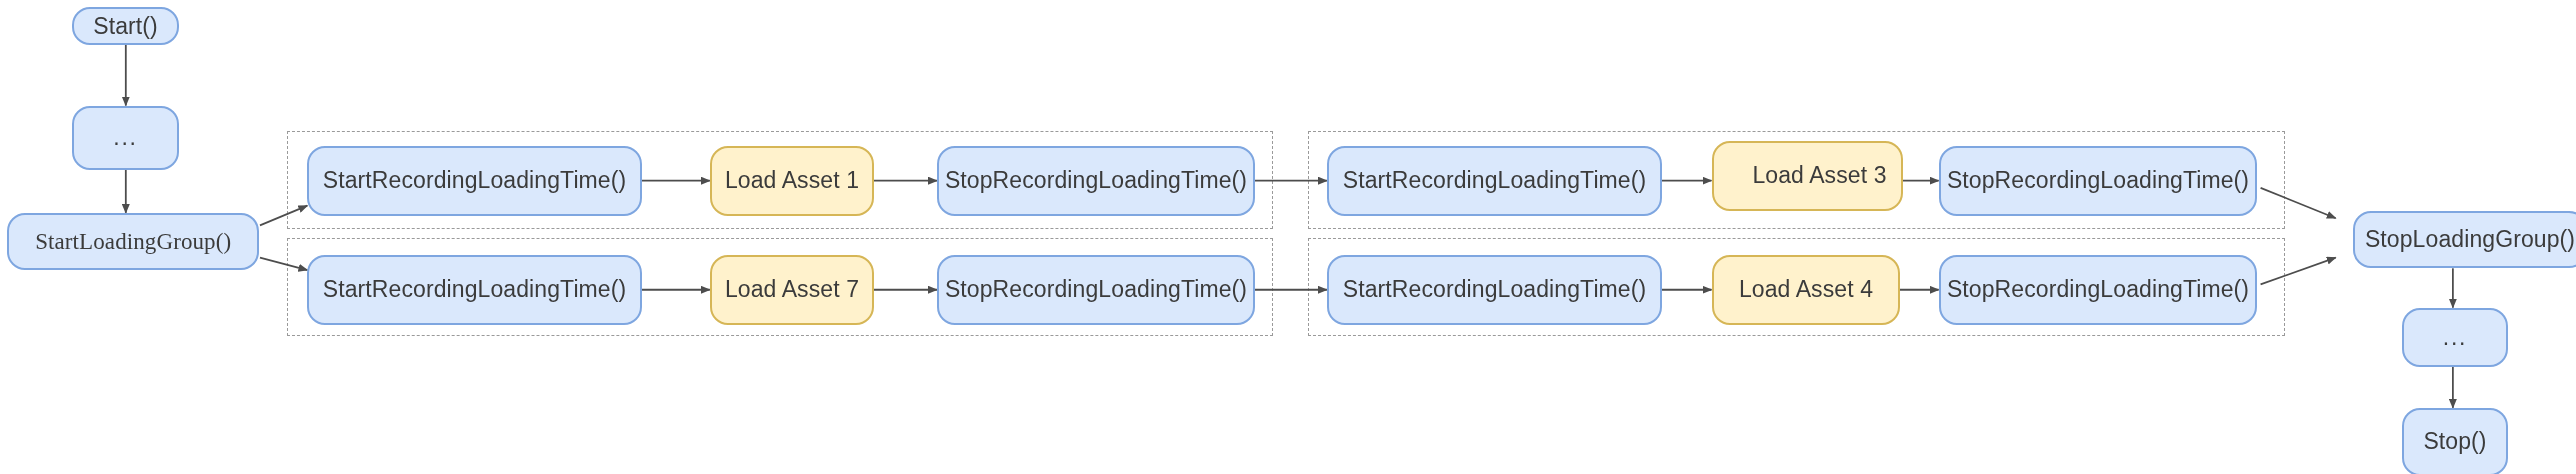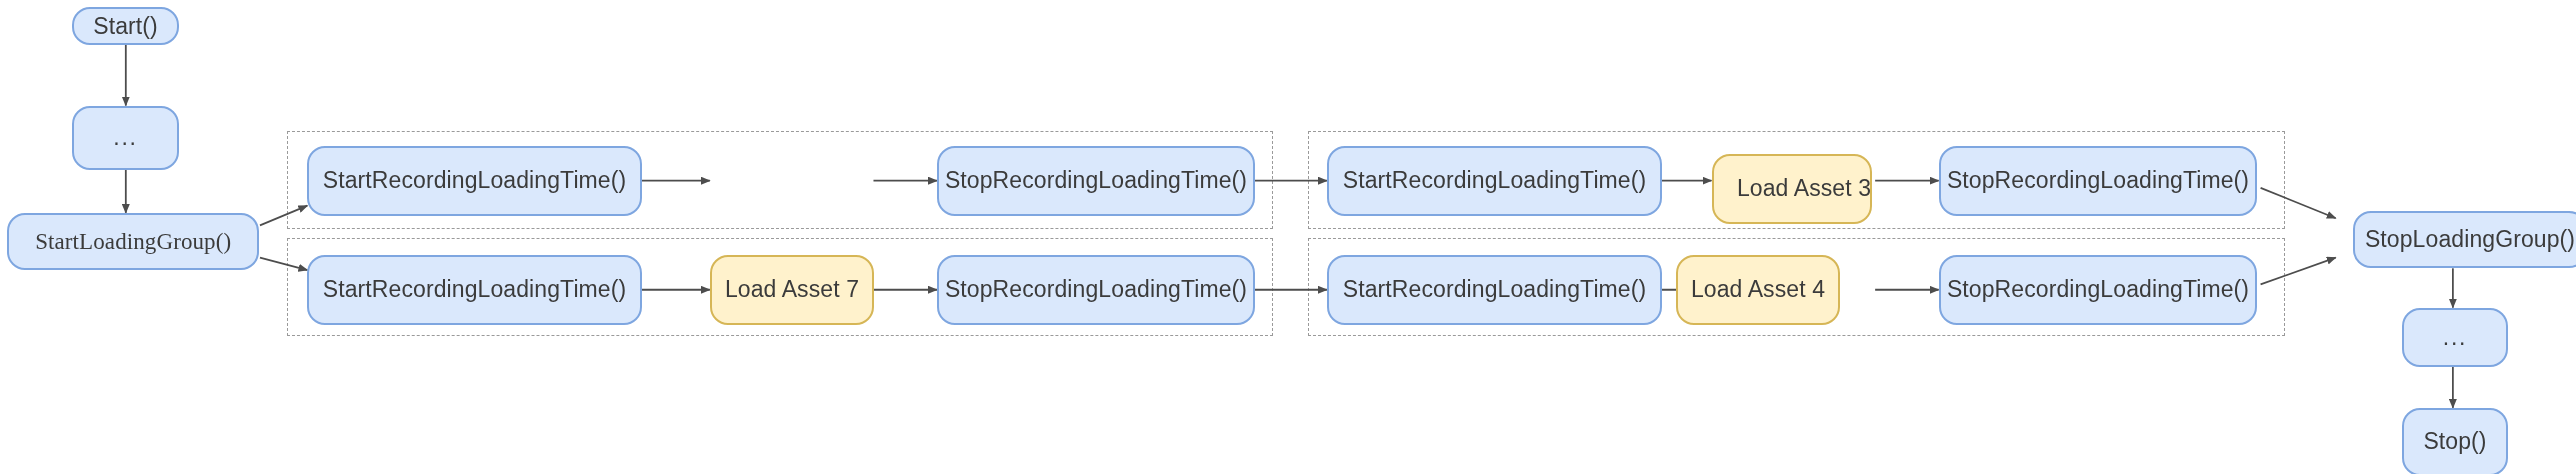--- a/index.html
+++ b/index.html
@@ -106,32 +106,33 @@
     </g>
   </svg>
 
   <div class="node blue" style="left:72px; top:7.2px; width:107px; height:38px;">Start()</div>
 
   <div class="node blue ellipsis" style="left:72px; top:106px; width:107px; height:64px;">...</div>
 
   <div class="node blue" style="left:7.2px; top:213px; width:252px; height:57px;font-family:Liberation Serif, serif;">StartLoadingGroup()</div>
 
   <div class="node blue" style="left:307px; top:146px; width:335px; height:70px;">StartRecordingLoadingTime()</div>
+  <div class="node yellow" style="left:710px; top:146px; width:164px; height:70px;">Load Asset 1</div>
   <div class="node blue" style="left:937px; top:146px; width:318px; height:70px;">StopRecordingLoadingTime()</div>
 
   <div class="node blue" style="left:307px; top:255px; width:335px; height:70px;">StartRecordingLoadingTime()</div>
   <div class="node yellow" style="left:710px; top:255px; width:164px; height:70px;">Load Asset 7</div>
   <div class="node blue" style="left:937px; top:255px; width:318px; height:70px;">StopRecordingLoadingTime()</div>
 
   <div class="node blue" style="left:1327px; top:146px; width:335px; height:70px;">StartRecordingLoadingTime()</div>
-  <div class="node yellow" style="left:1712px; top:154px; width:160px; height:70px;padding-left:24px;">Load Asset 3</div>
+  <div class="node yellow" style="left:1712px; top:141px; width:191px; height:70px;padding-left:24px;">Load Asset 3</div>
   <div class="node blue" style="left:1939px; top:146px; width:318px; height:70px;">StopRecordingLoadingTime()</div>
 
   <div class="node blue" style="left:1327px; top:255px; width:335px; height:70px;">StartRecordingLoadingTime()</div>
-  <div class="node yellow" style="left:1676px; top:255px; width:164px; height:70px;">Load Asset 4</div>
+  <div class="node yellow" style="left:1712px; top:255px; width:188px; height:70px;">Load Asset 4</div>
   <div class="node blue" style="left:1939px; top:255px; width:318px; height:70px;">StopRecordingLoadingTime()</div>
 
   <div class="node blue" style="left:2337px; top:211px; width:234px; height:57px;margin-left:16px;">StopLoadingGroup()</div>
 
   <div class="node blue ellipsis" style="left:2402px; top:308px; width:106px; height:59px;">...</div>
 
   <div class="node blue" style="left:2402px; top:408px; width:106px; height:68px;">Stop()</div>
 
 </div>
 

